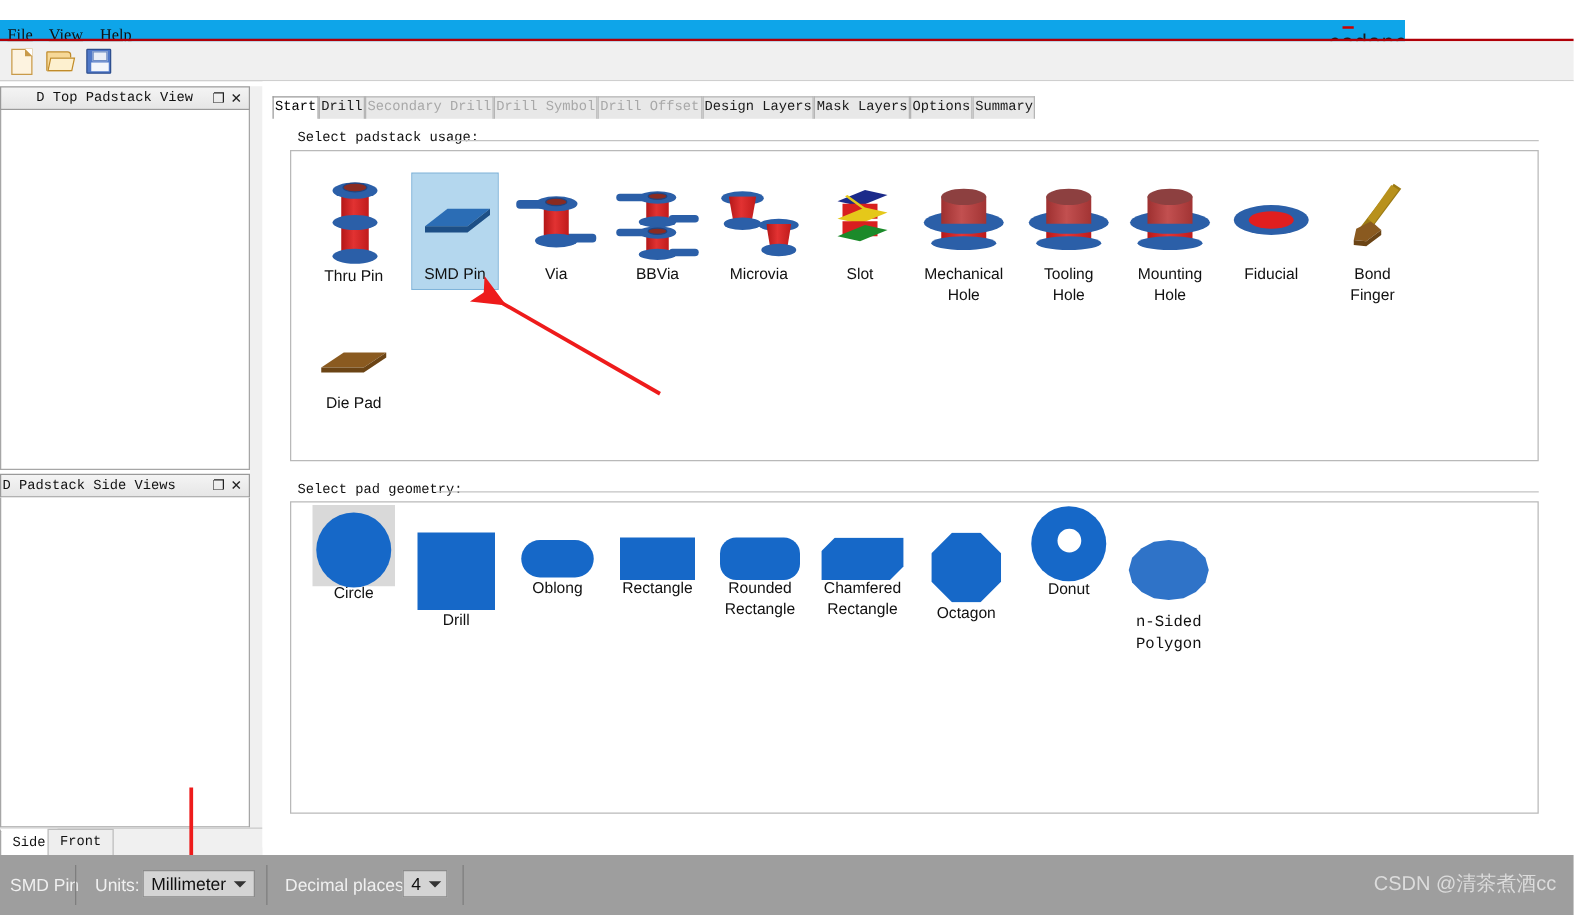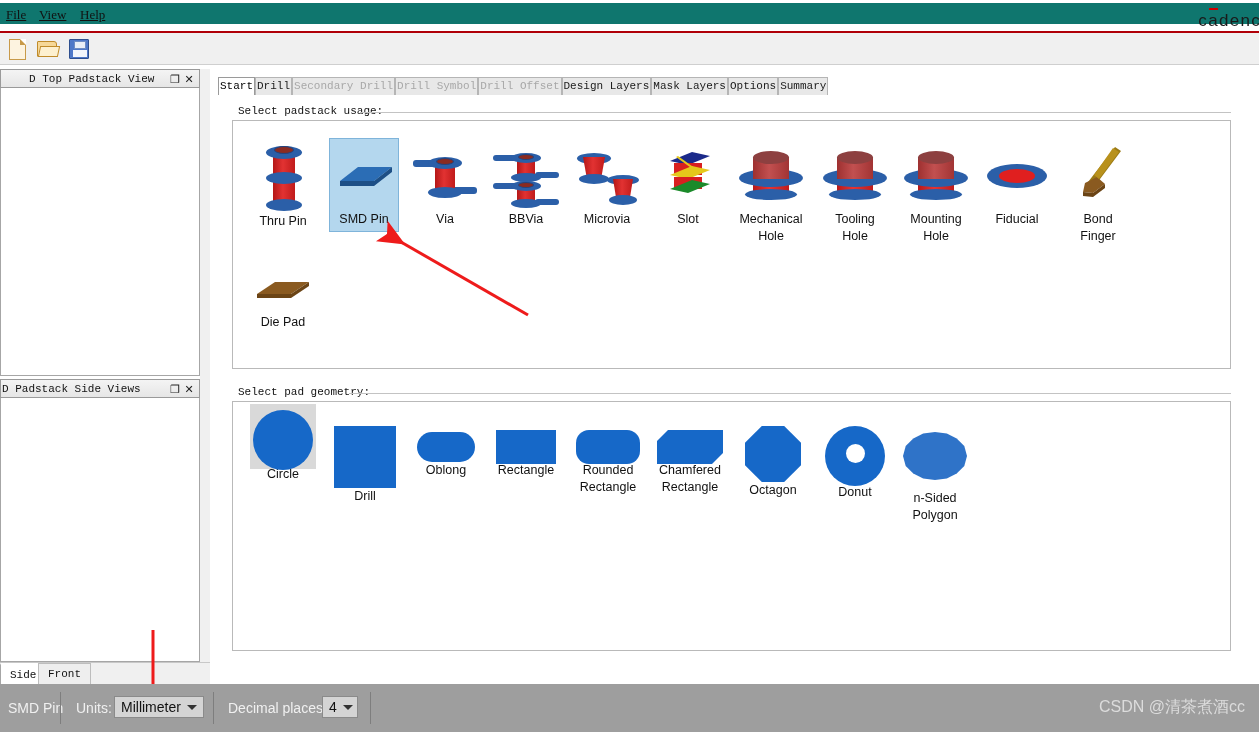--- a/index.html
+++ b/index.html
@@ -10,21 +10,21 @@
     background:#ffffff;
     overflow:hidden;
     position:relative;
   }
 
   
   #title-strip { position:absolute; left:0; top:0; width:1259px; height:10px; background:#ffffff; overflow:hidden; }
   #title-strip .ghost { font-size:11px; color:#d9c9b4; line-height:10px; white-space:nowrap; padding-left:4px; position:relative; top:-6px; }
 
   
-  #menubar { position:absolute; left:0; top:3px; width:1259px; height:21px; background:#0f766e; }
+  #menubar { position:absolute; left:0; top:16px; width:1124px; height:21px; background:#0ea5e9; }
   .menu-item { position:absolute; top:3px; font-family:"Liberation Serif", serif; font-size:13px; color:#111; cursor:default; padding:1px 4px; }
   .menu-item u { text-decoration:underline; }
   #menu-file { left:2px; }
   #menu-view { left:35px; }
   #menu-help { left:76px; }
   #cadence-logo {
     position:absolute; right:-2px; top:8px;
     font-family:"Liberation Sans", sans-serif;
     font-size:17px; letter-spacing:1.3px; color:#1a1a1a; font-weight:400;
     white-space:nowrap;
@@ -399,34 +399,34 @@
 Rectangle</div>
 </div>
 
 <div class="cell" id="g-octa" style="left:742px; top:420px; width:62px; height:92px;">
   <div class="art" style="width:56px;height:56px;padding-top:6px;">
     <div class="shp octa" style="width:56px;height:56px;"></div>
   </div>
   <div class="cap" style="margin-top:6px;">Octagon</div>
 </div>
 
-<div class="cell" id="g-donut" style="left:824px; top:420px; width:62px; height:92px;">
+<div class="cell" id="g-donut" style="left:824px; top:399px; width:62px; height:92px;">
   <div class="art" style="width:60px;height:60px;padding-top:6px;">
     <div class="donut"></div>
   </div>
   <div class="cap" style="margin-top:4px;">Donut</div>
 </div>
 
 <div class="cell" id="g-nsided" style="left:900px; top:420px; width:70px; height:105px;">
   <div class="art" style="width:68px;height:68px;padding-top:2px;">
     <svg width="68" height="68" viewBox="0 0 68 68">
       <polygon fill="#2f73c8" points="66,34 63.3,43.9 55.7,51.5 45.8,56.6 34,58 22.2,56.6 12.3,51.5 4.7,43.9 2,34 4.7,24.1 12.3,16.5 22.2,11.4 34,10 45.8,11.4 55.7,16.5 63.3,24.1"></polygon>
     </svg>
   </div>
-  <div class="cap" style="margin-top:2px;">n-Sided
+  <div class="cap" style="margin-top:2px;font-family:Liberation Mono, monospace;">n-Sided
 Polygon</div>
 </div>
 
 <svg id="ann-arrow-1" style="left:370px; top:220px;" width="175" height="110">
   <defs>
     <marker id="ah1" markerWidth="9" markerHeight="9" refX="7" refY="4.5" orient="auto">
       <polygon points="0,4.5 9,0.6 7,4.5 9,8.4" fill="#ee1b1b"></polygon>
     </marker>
   </defs>
   <line x1="158" y1="95" x2="17" y2="14" stroke="#ee1b1b" stroke-width="3" marker-end="url(#ah1)"></line>

